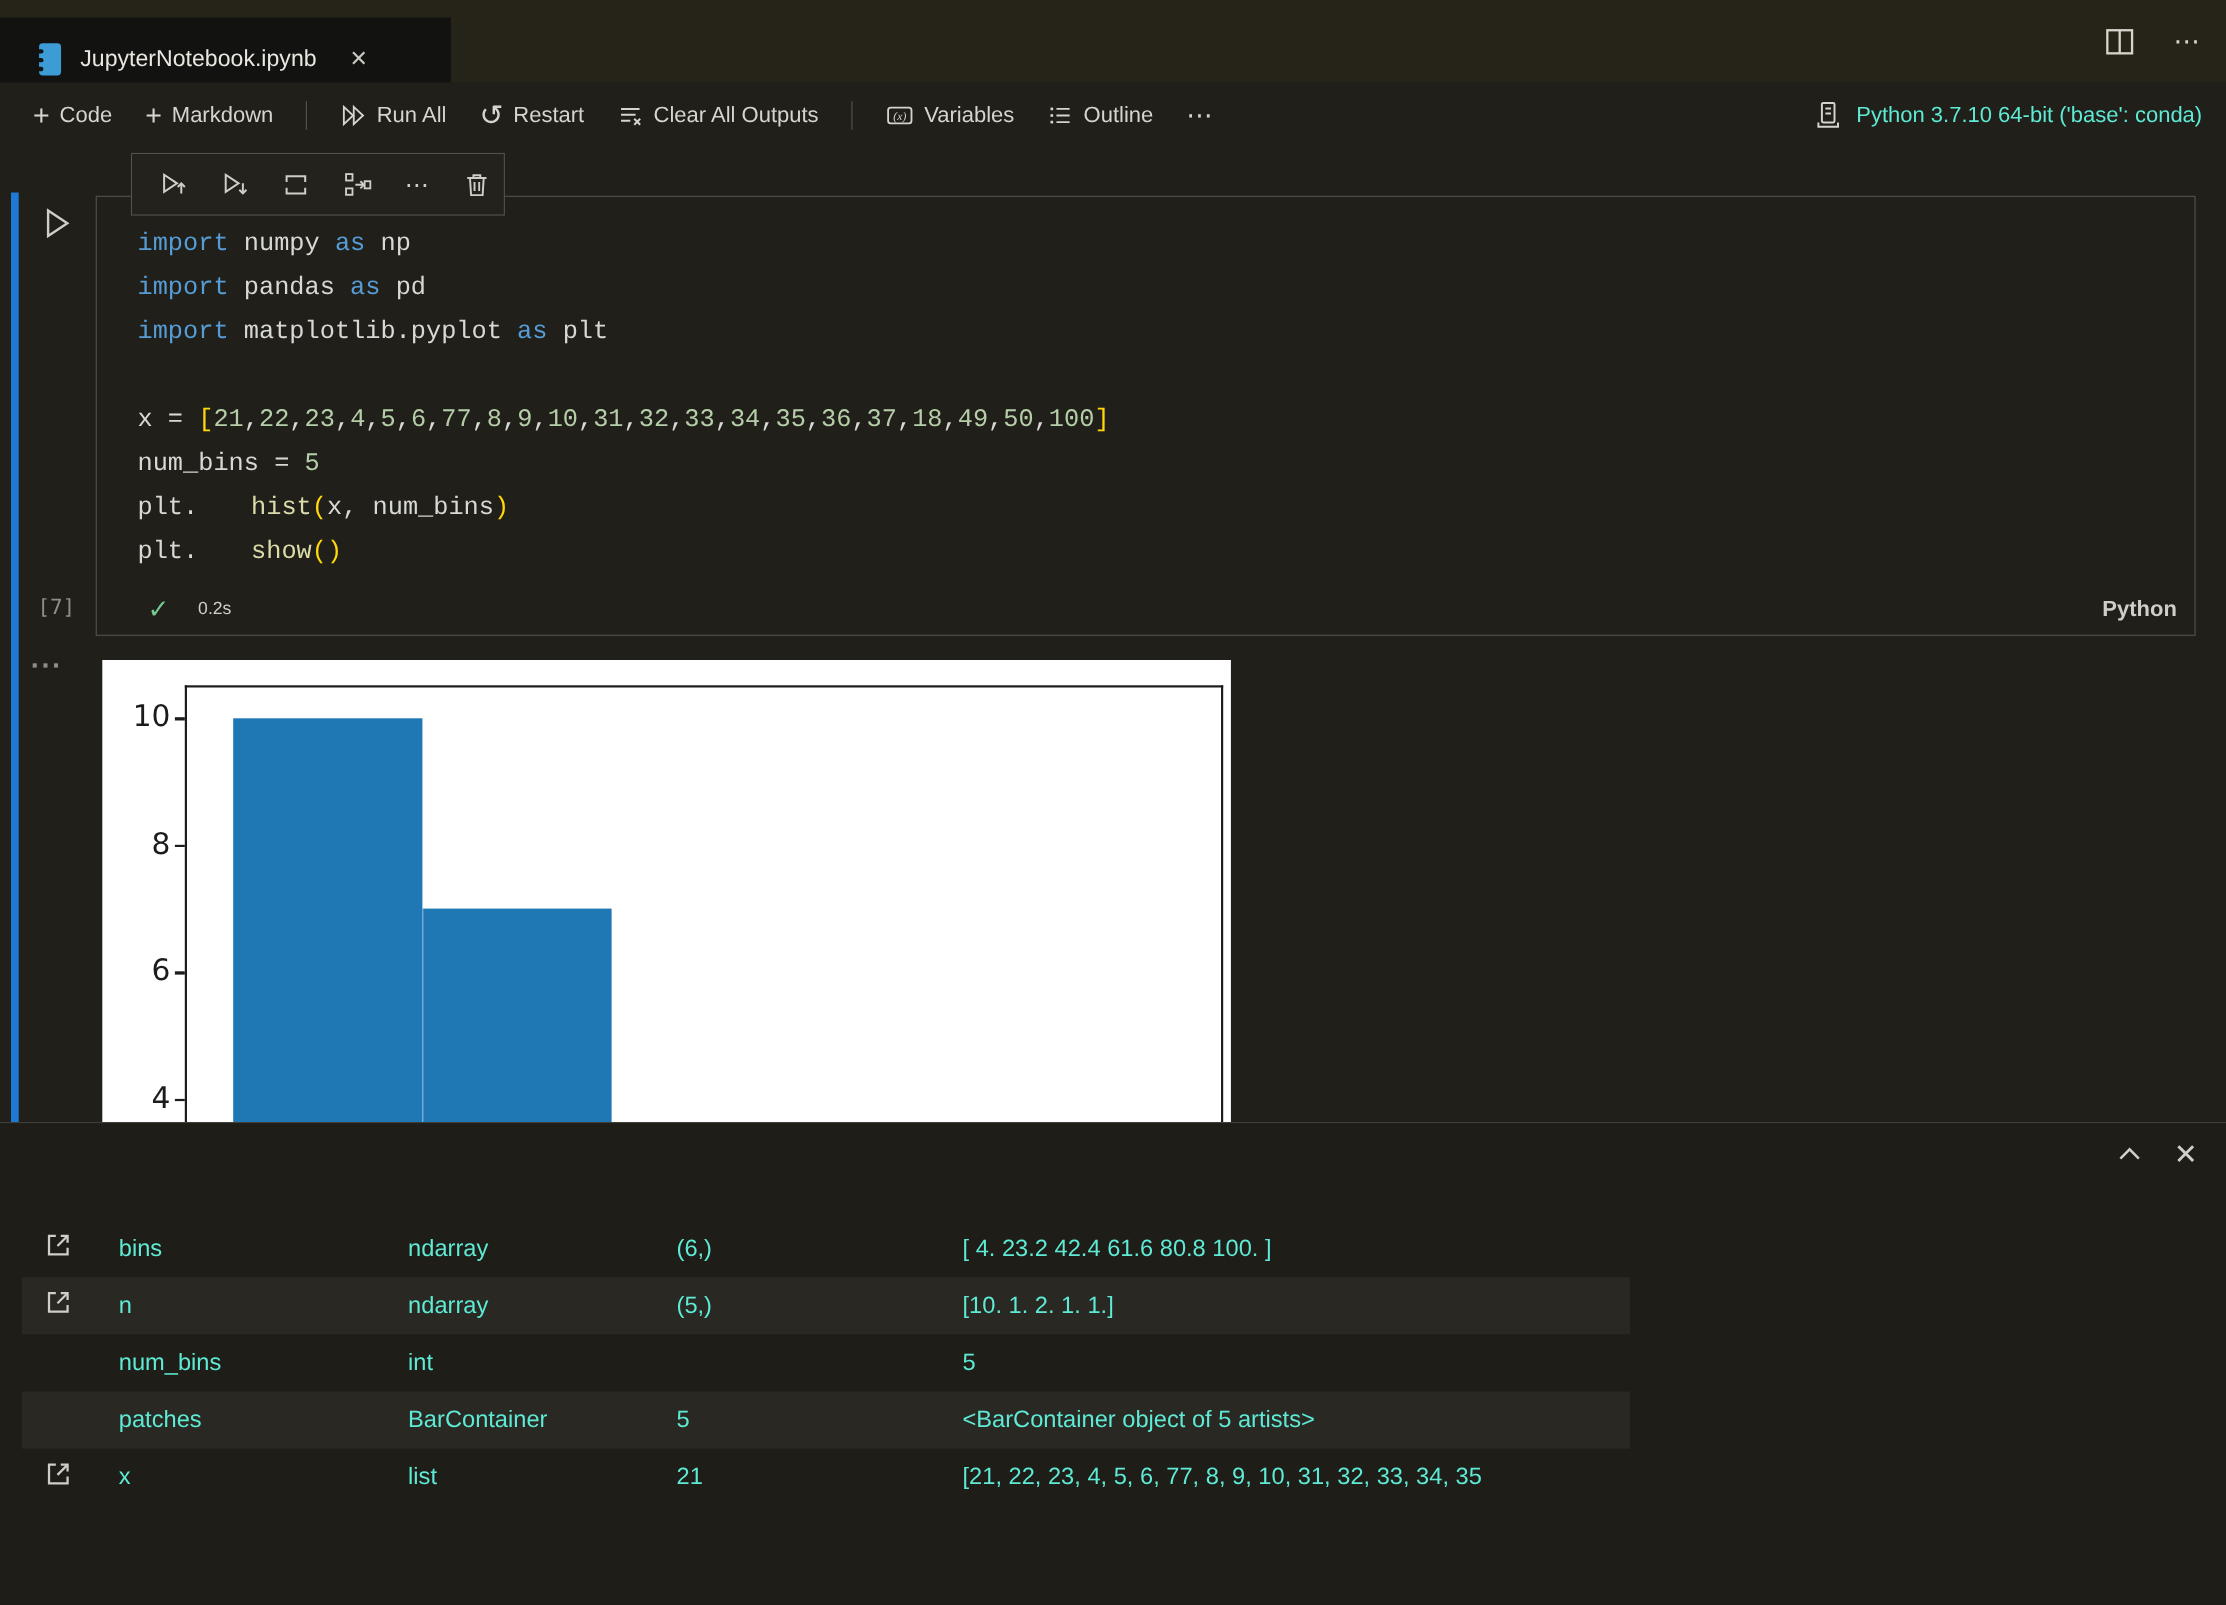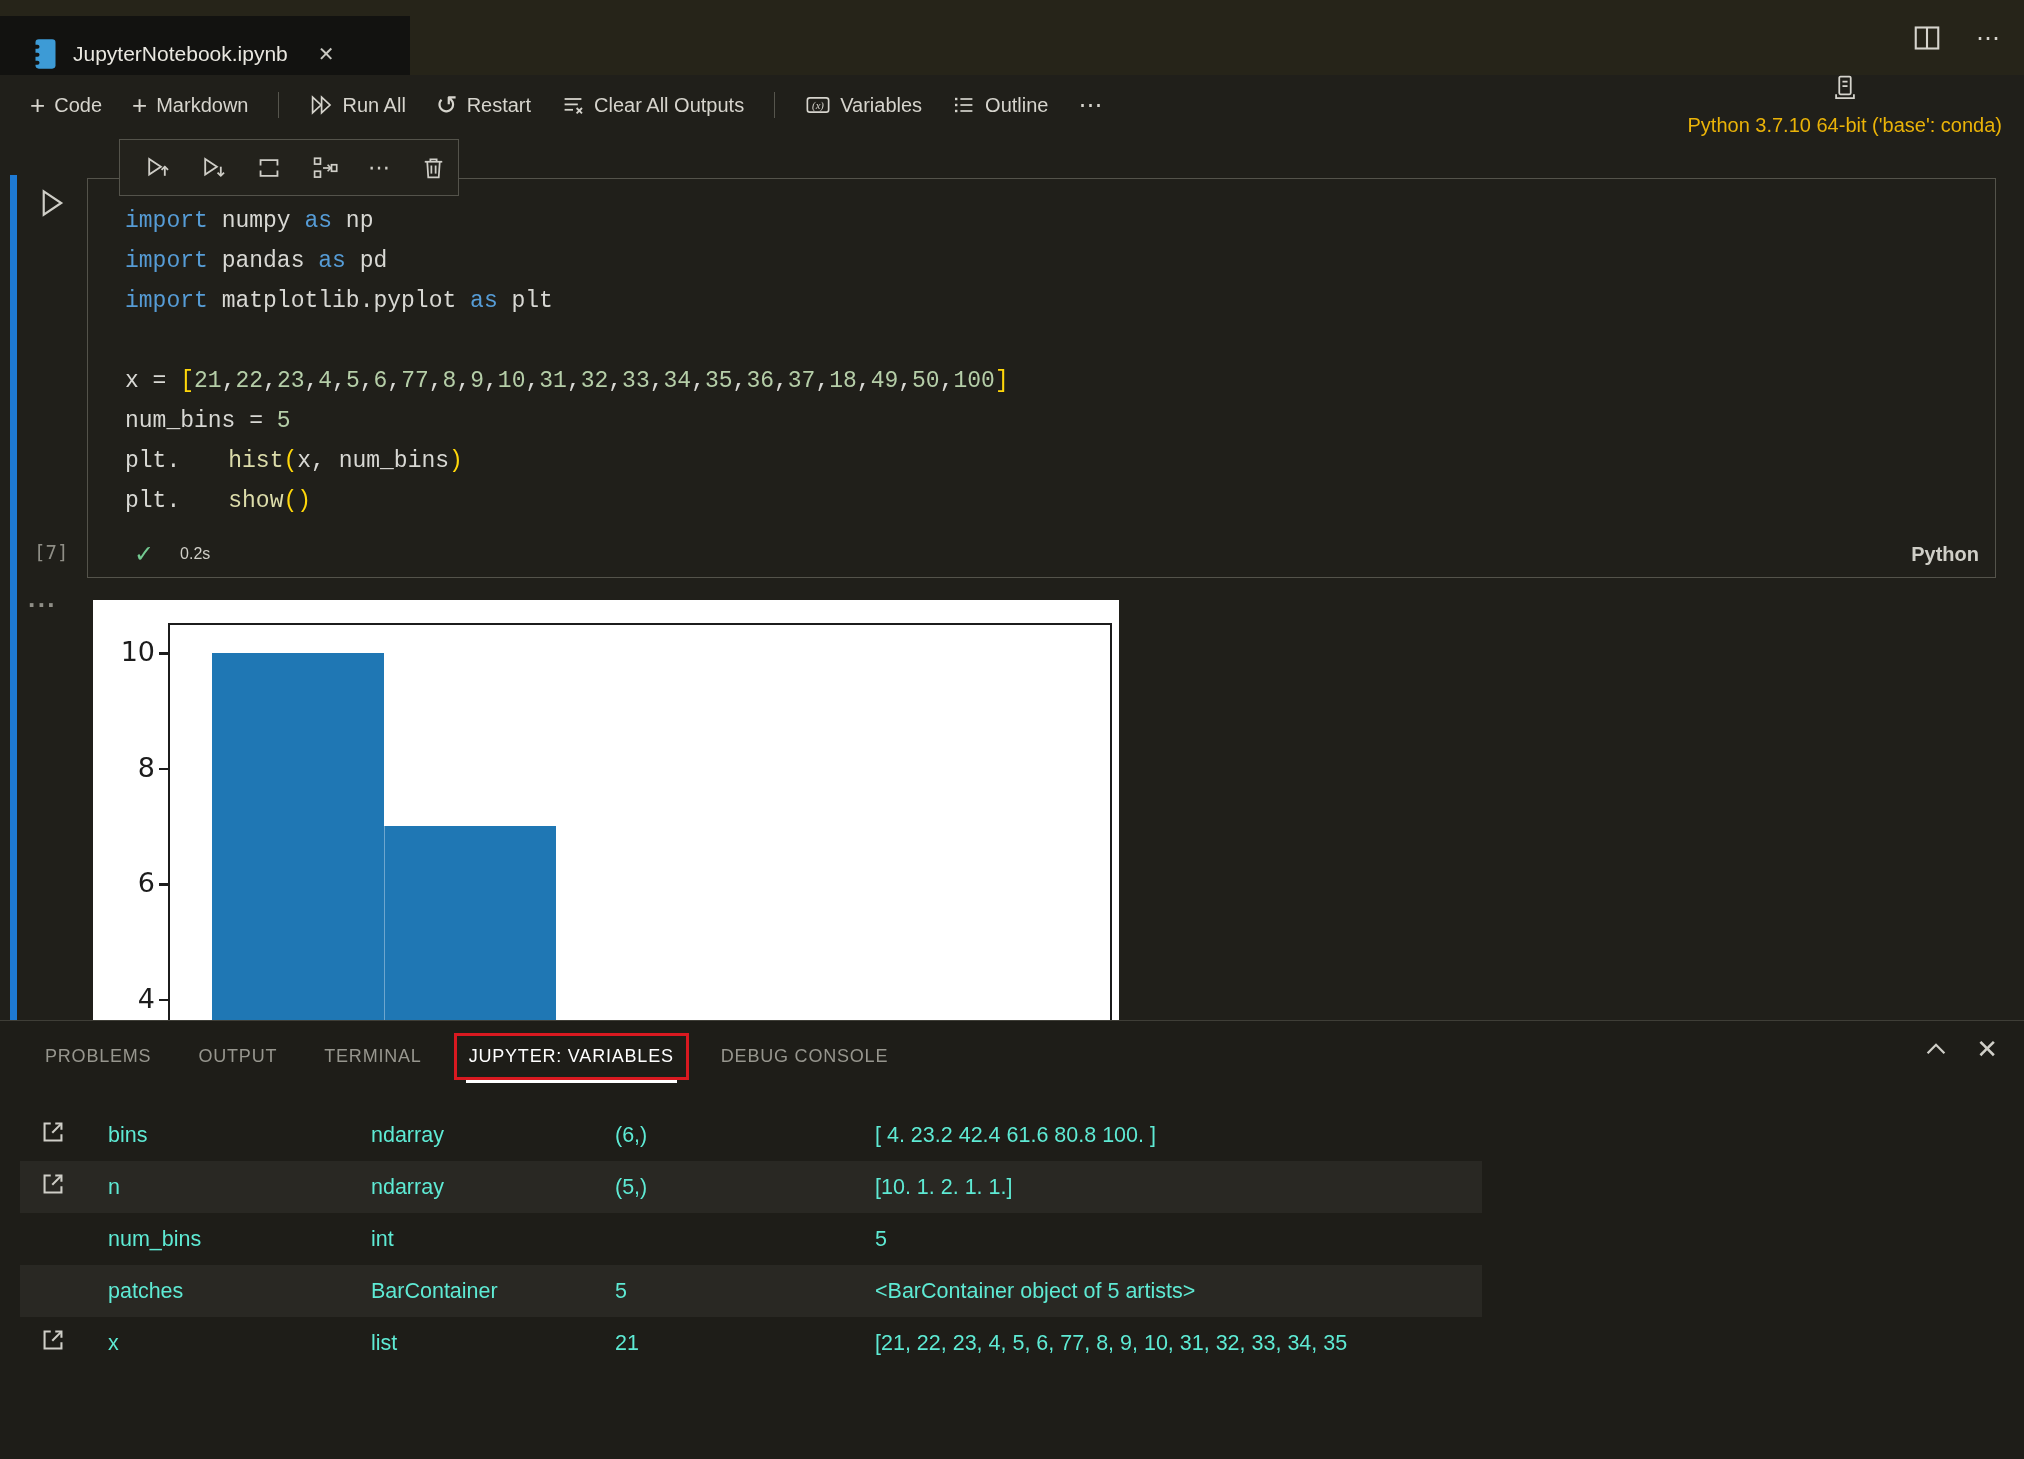--- a/index.html
+++ b/index.html
@@ -17,21 +17,21 @@
 
   
   .nbtoolbar{position:absolute;left:0;top:75px;width:2024px;height:60px;
              display:flex;align-items:center;justify-content:space-between;box-sizing:border-box;
              padding:0 22px 0 30px;background:#201f1a;}
   .tb-left{display:flex;align-items:center;gap:30px;}
   .tbi{display:flex;align-items:center;gap:9px;font-size:20px;color:#d6d4cd;cursor:pointer;white-space:nowrap;}
   .plus{font-size:26px;font-weight:300;line-height:20px;}
   .tb-sep{width:1px;height:26px;background:#56554d;}
   .tb-more{font-size:24px;letter-spacing:1px;}
-  .tb-right{display:flex;align-items:center;gap:12px;font-size:20px;color:#eab308;flex-direction:column;}
+  .tb-right{display:flex;align-items:center;gap:12px;font-size:20px;color:#5eead4;}
 
   
   .notebook{position:absolute;left:0;top:135px;width:2024px;height:885px;overflow:hidden;}
   .cell-focus-bar{position:absolute;left:10px;top:40px;width:7px;height:845px;background:var(--blue,#1e7ad4);}
   .run-cell{position:absolute;left:36px;top:52px;}
   .exec-count{position:absolute;left:34px;top:406px;font-family:"DejaVu Sans Mono",monospace;
               font-size:19px;color:#8f8e86;}
   .cell{position:absolute;left:87px;top:43px;width:1909px;height:400px;border:1px solid #54534b;box-sizing:border-box;}
   .cell-toolbar{position:absolute;left:31px;top:-40px;width:340px;height:57px;background:#23221c;
                 border:1px solid #54534b;box-sizing:border-box;display:flex;align-items:center;
@@ -241,27 +241,20 @@
         <div class="ytick-label" style="left: 10px; top: 151.5px;">8</div>
         <div class="ytick-mark" style="left: 66px; top: 167.5px;"></div>
         <div class="ytick-label" style="left: 10px; top: 267px;">6</div>
         <div class="ytick-mark" style="left: 66px; top: 283px;"></div>
         <div class="ytick-label" style="left: 10px; top: 382.5px;">4</div>
         <div class="ytick-mark" style="left: 66px; top: 398.5px;"></div>
       </div>
   </div>
 
   <div class="panel">
-    <div class="panel-tabs" id="panel-tabs">
-        <div class="ptab"><span>PROBLEMS</span></div>
-        <div class="ptab"><span>OUTPUT</span></div>
-        <div class="ptab"><span>TERMINAL</span></div>
-        <div class="ptab active hl"><span>JUPYTER: VARIABLES</span></div>
-        <div class="ptab"><span>DEBUG CONSOLE</span></div>
-      </div>
     <div class="panel-actions">
       <svg width="28" height="28" viewBox="0 0 20 20" fill="none" stroke="#d0cfc8" stroke-width="1.6">
         <path d="M4 13 L10 7 L16 13"></path>
       </svg>
       <span class="pa-close">✕</span>
     </div>
 
     <div class="vartable">
       <div id="var-rows">
           <div class="vrow">

